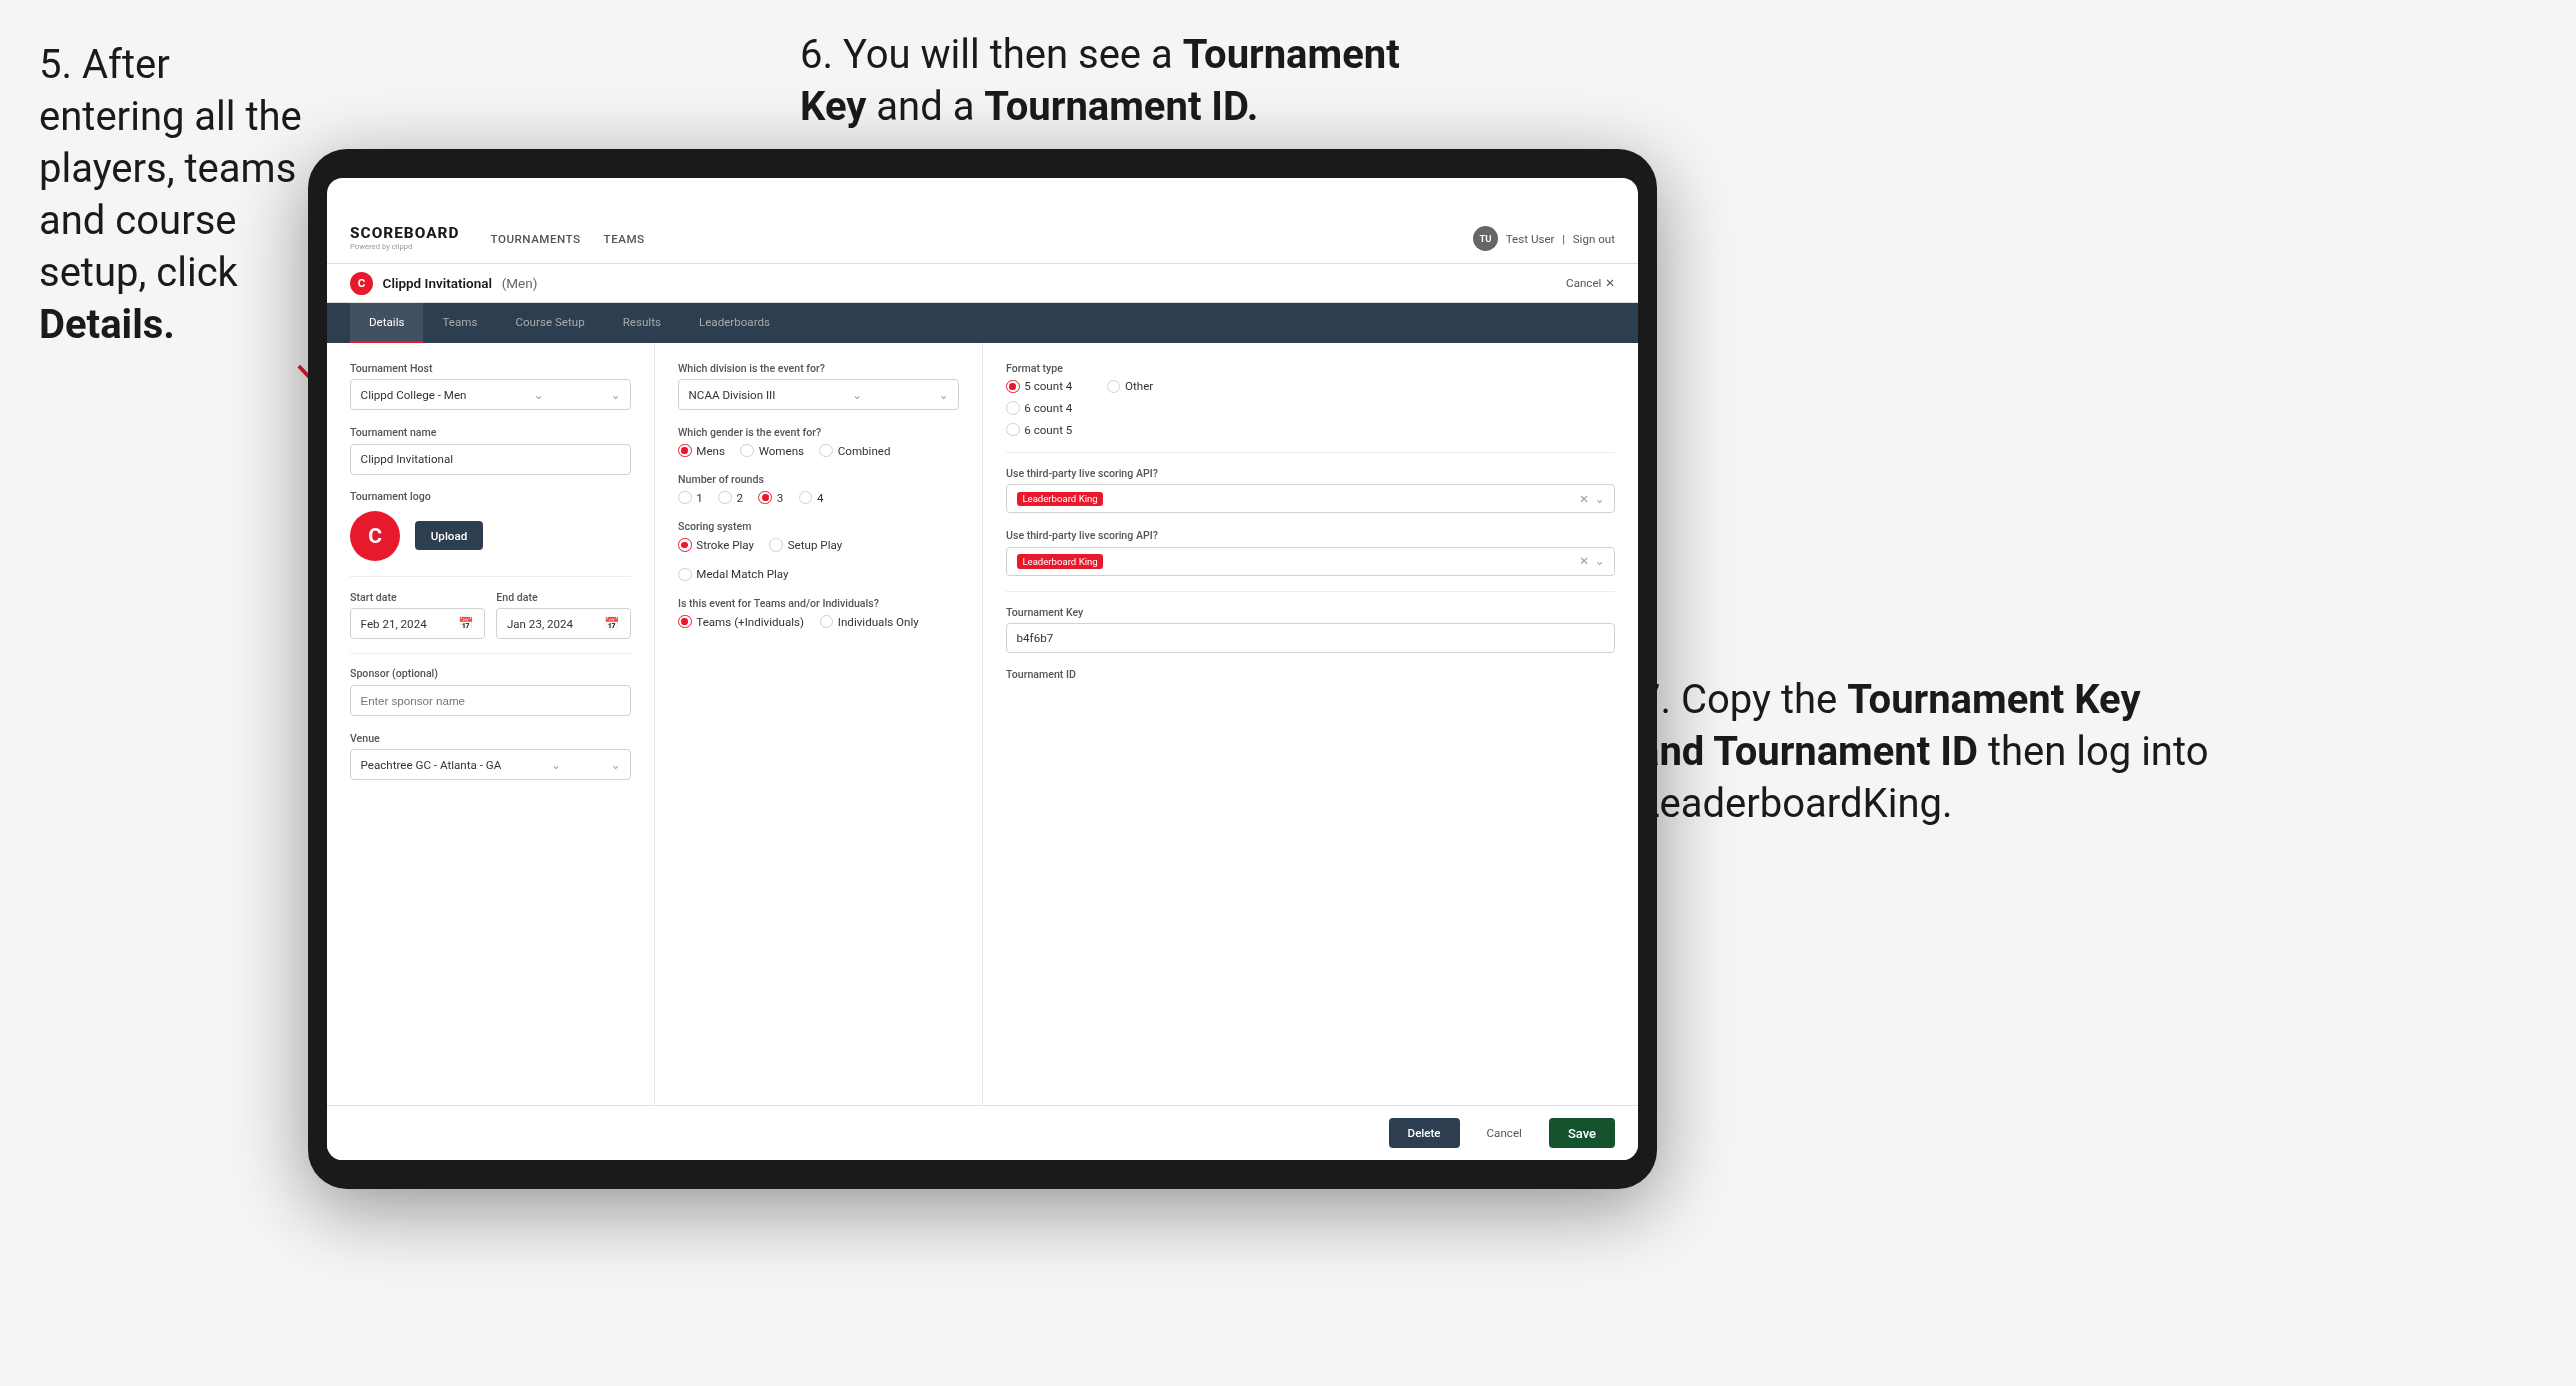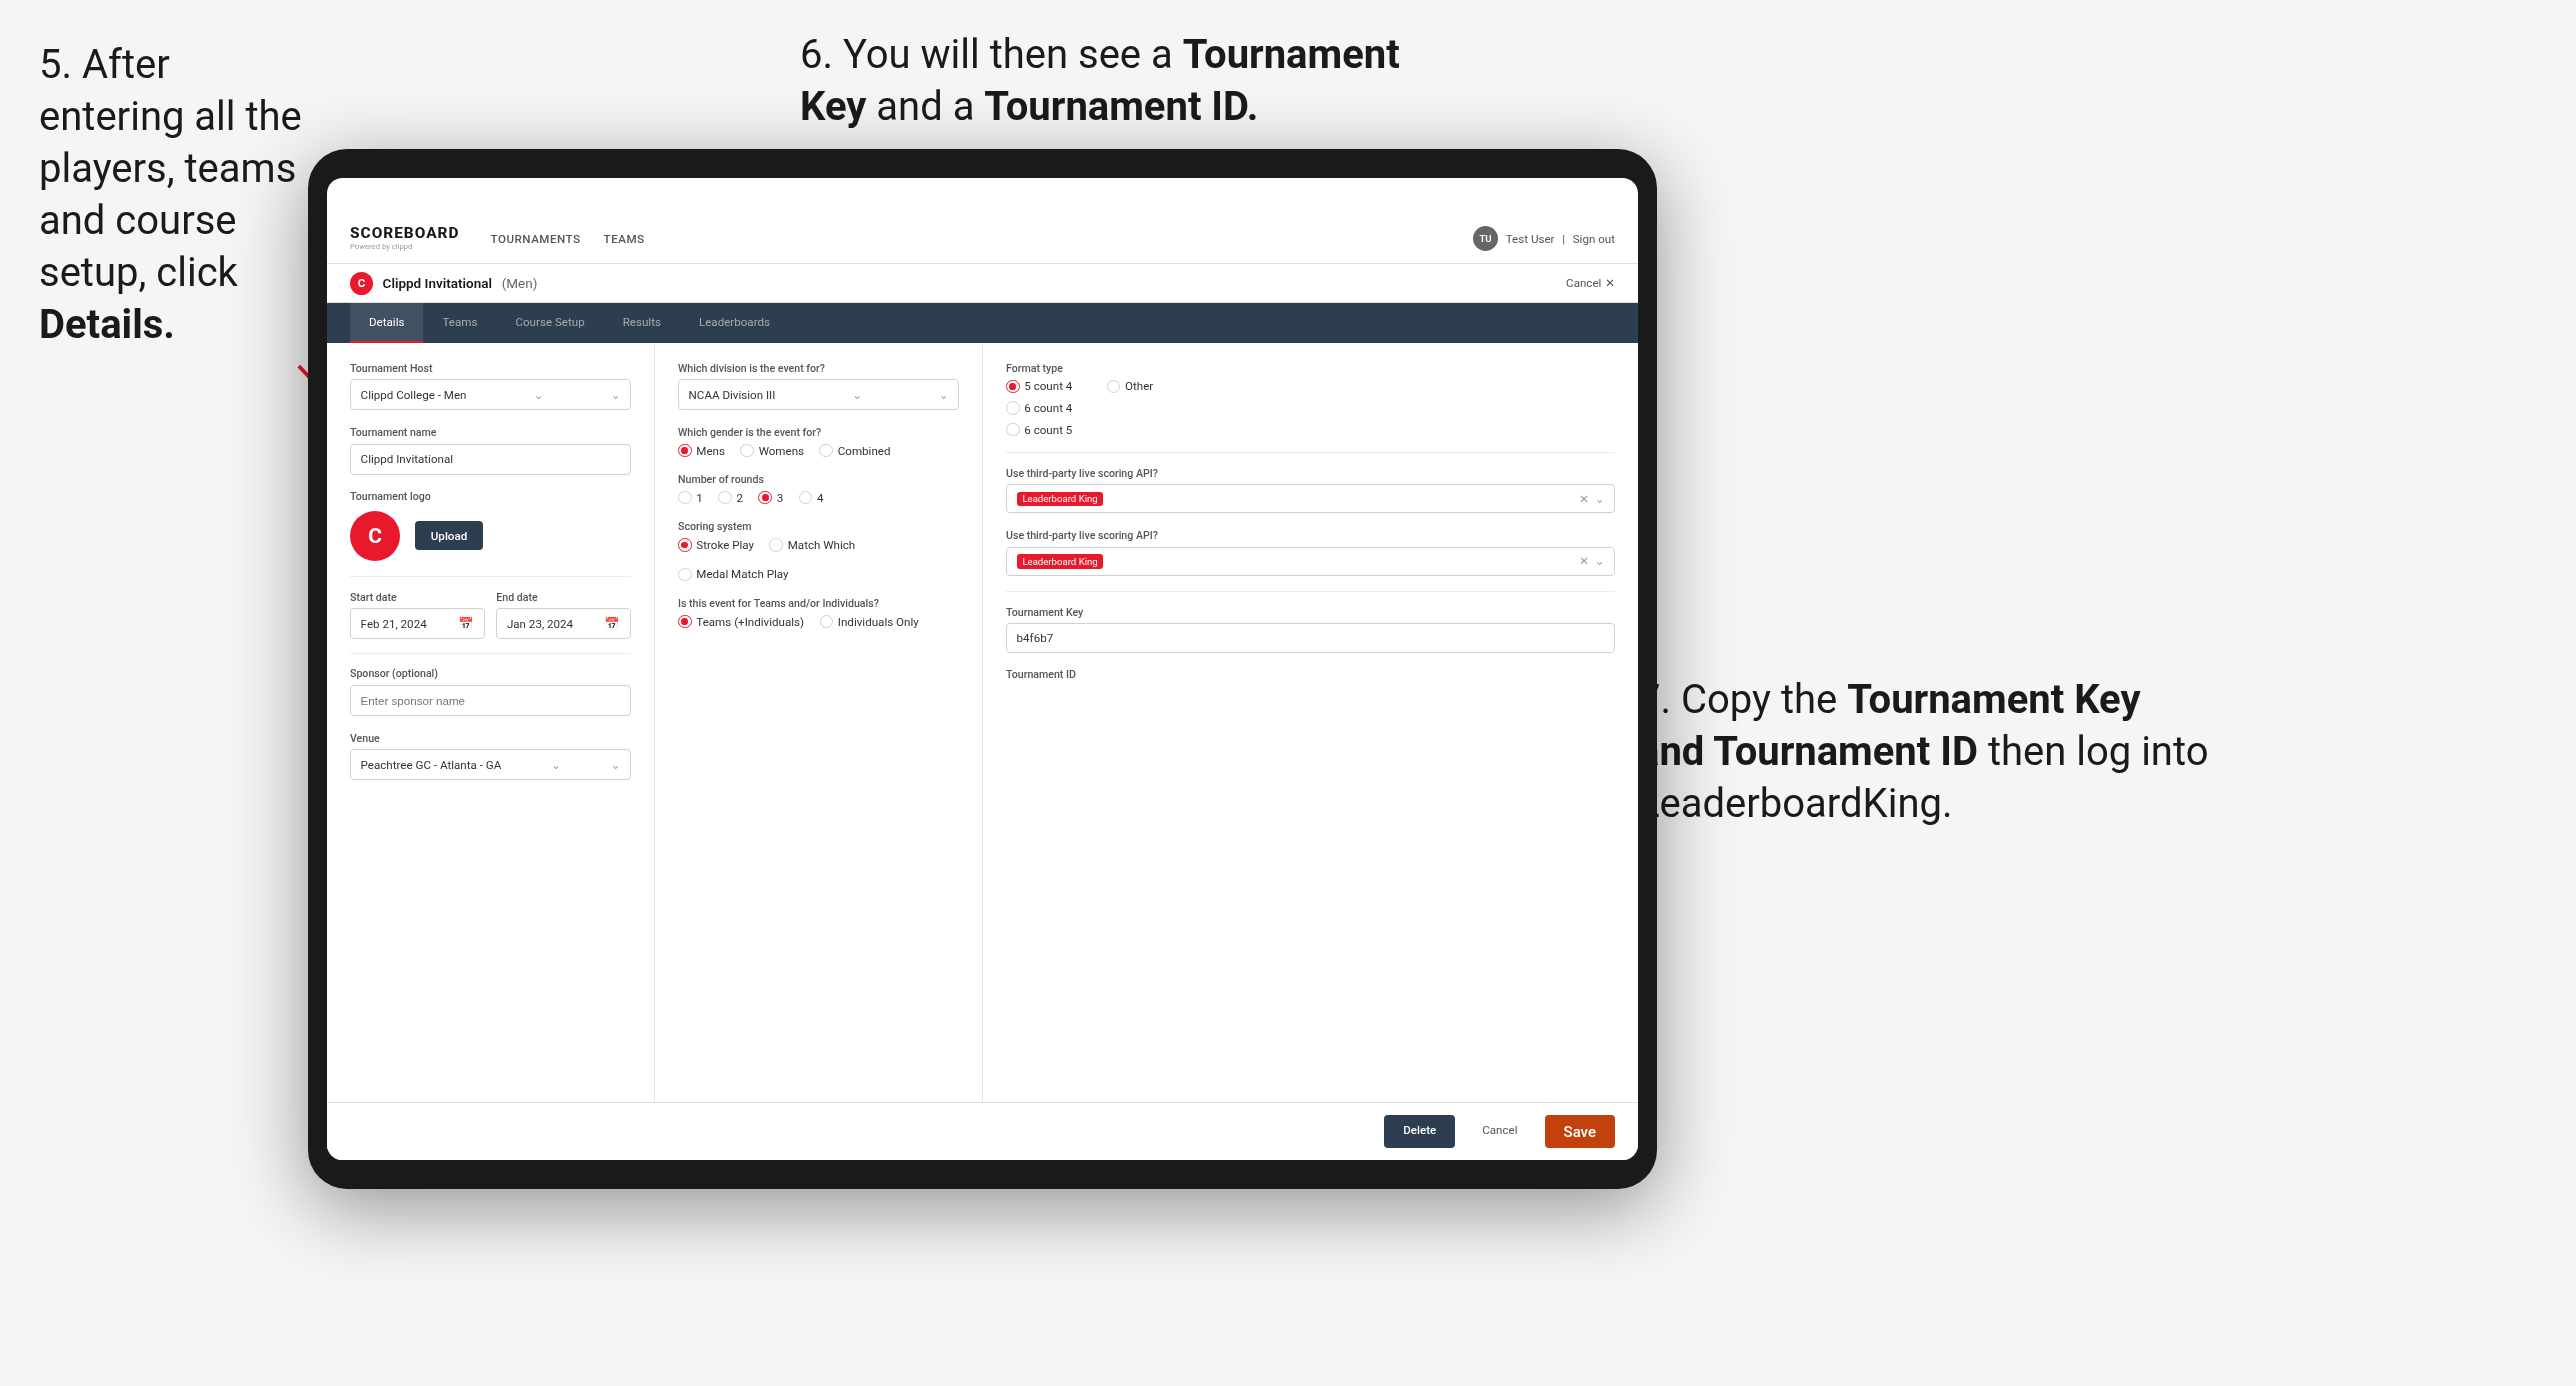--- a/index.html
+++ b/index.html
@@ -450,25 +450,25 @@
     .btn-cancel {
       background: transparent;
       color: #555;
       padding: 7.7px 19px;
       border-radius: 3.9px;
       font-size: 11.6px;
       cursor: pointer;
     }
 
     .btn-save {
-      background: #c2410c;
+      background: #14532d;
       color: white;
       padding: 7.7px 19px;
       border-radius: 3.9px;
-      font-size: 15px;
+      font-size: 13px;
       font-weight: 500;
       cursor: pointer;
     }
 
     .divider {
       width: 100%;
       height: 1px;
       background: #ececec;
       margin: 13.5px 0;
     }
@@ -666,21 +666,21 @@
           <div class="field-label">Scoring system</div>
           <div class="radio-group">
             <div class="radio-item">
               <div class="radio-circle selected">
                   <span></span>
                 </div>
               <span>Stroke Play</span>
             </div>
             <div class="radio-item">
               <div class="radio-circle"></div>
-              <span>Match Which</span>
+              <span>Setup Play</span>
             </div>
             <div class="radio-item">
               <div class="radio-circle"></div>
               <span>Medal Match Play</span>
             </div>
           </div>
         </div>
 
         <div class="field-group">
           <div class="field-label">Is this event for Teams and/or Individuals?</div>

